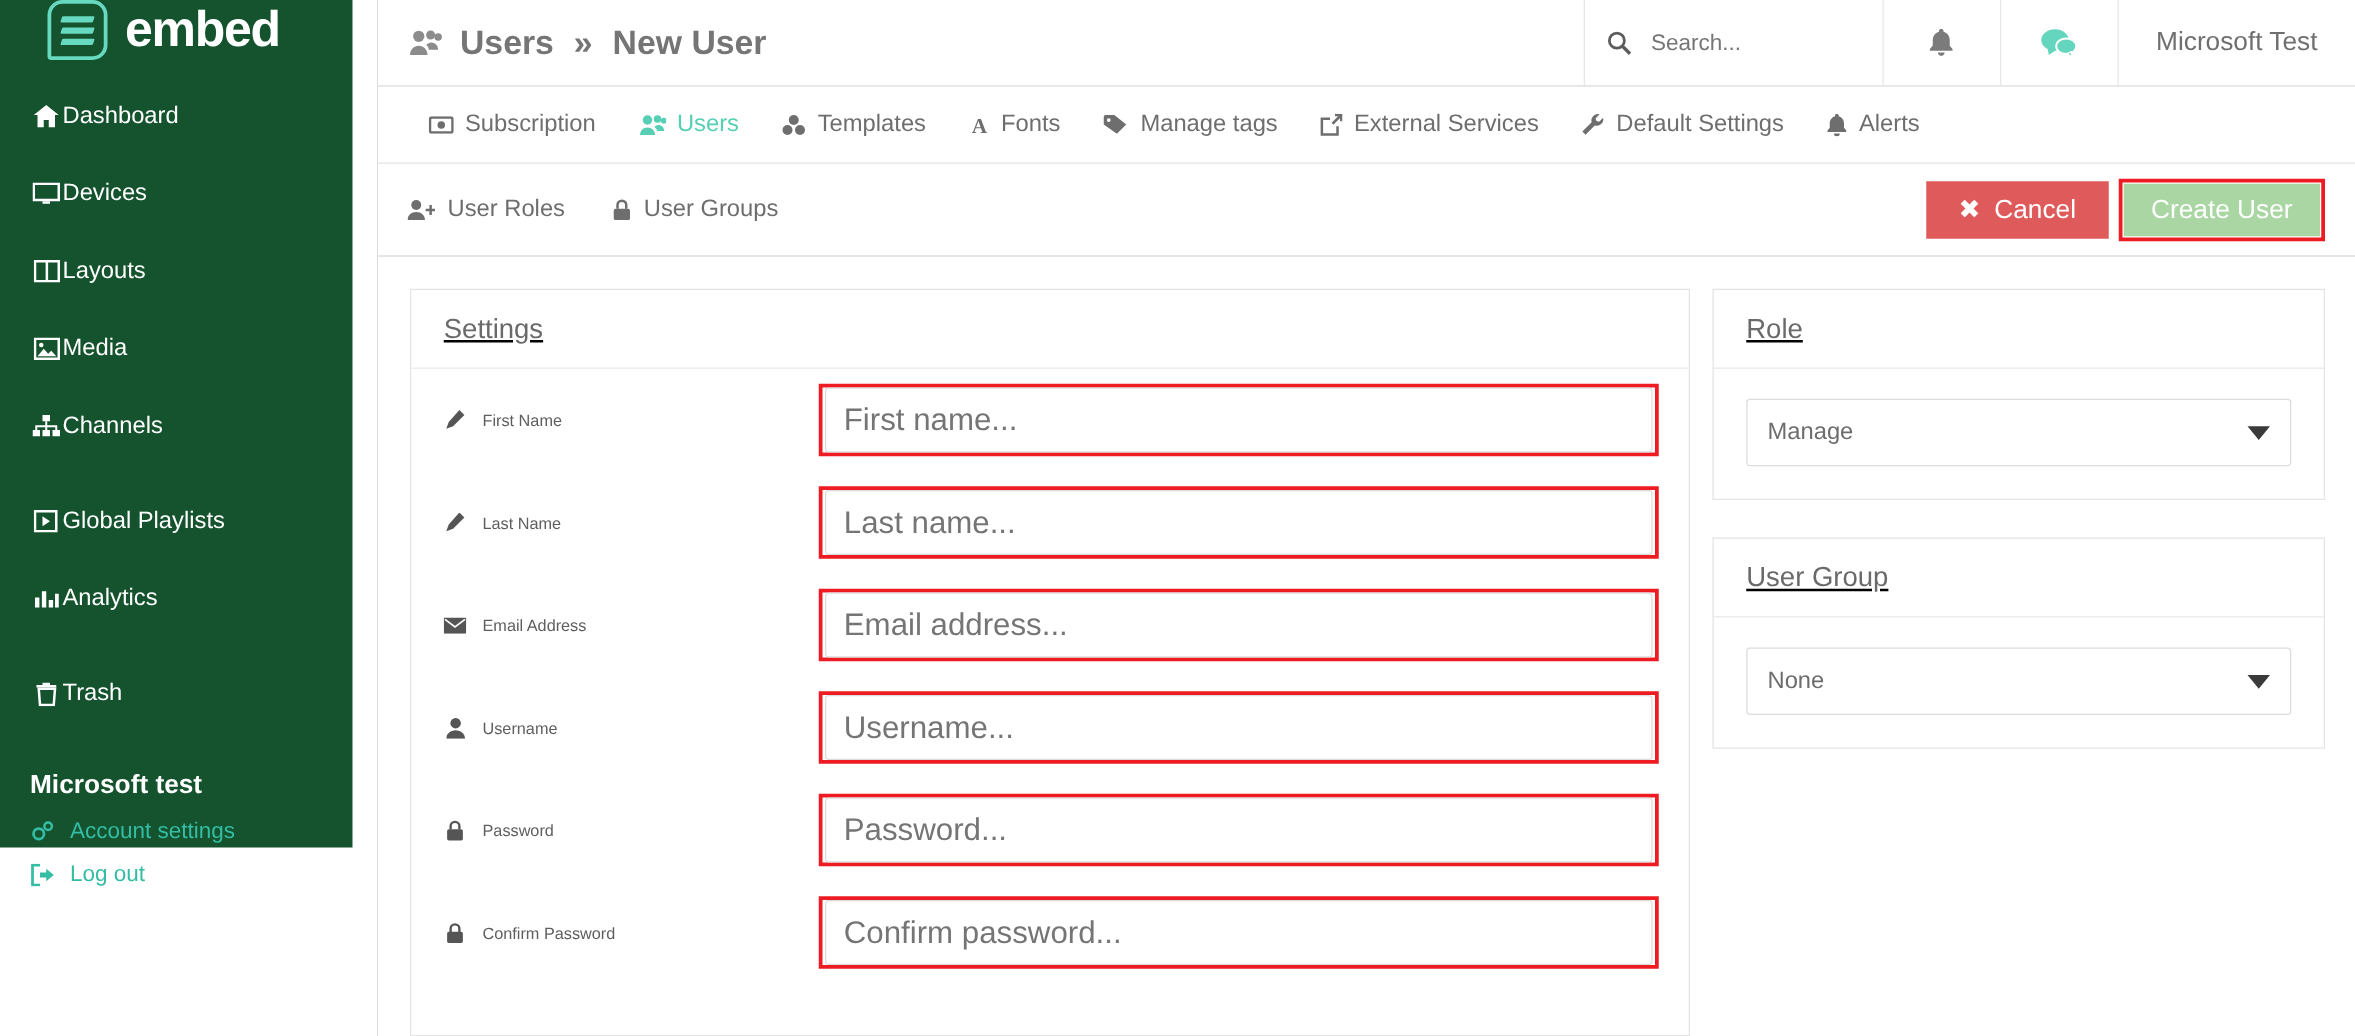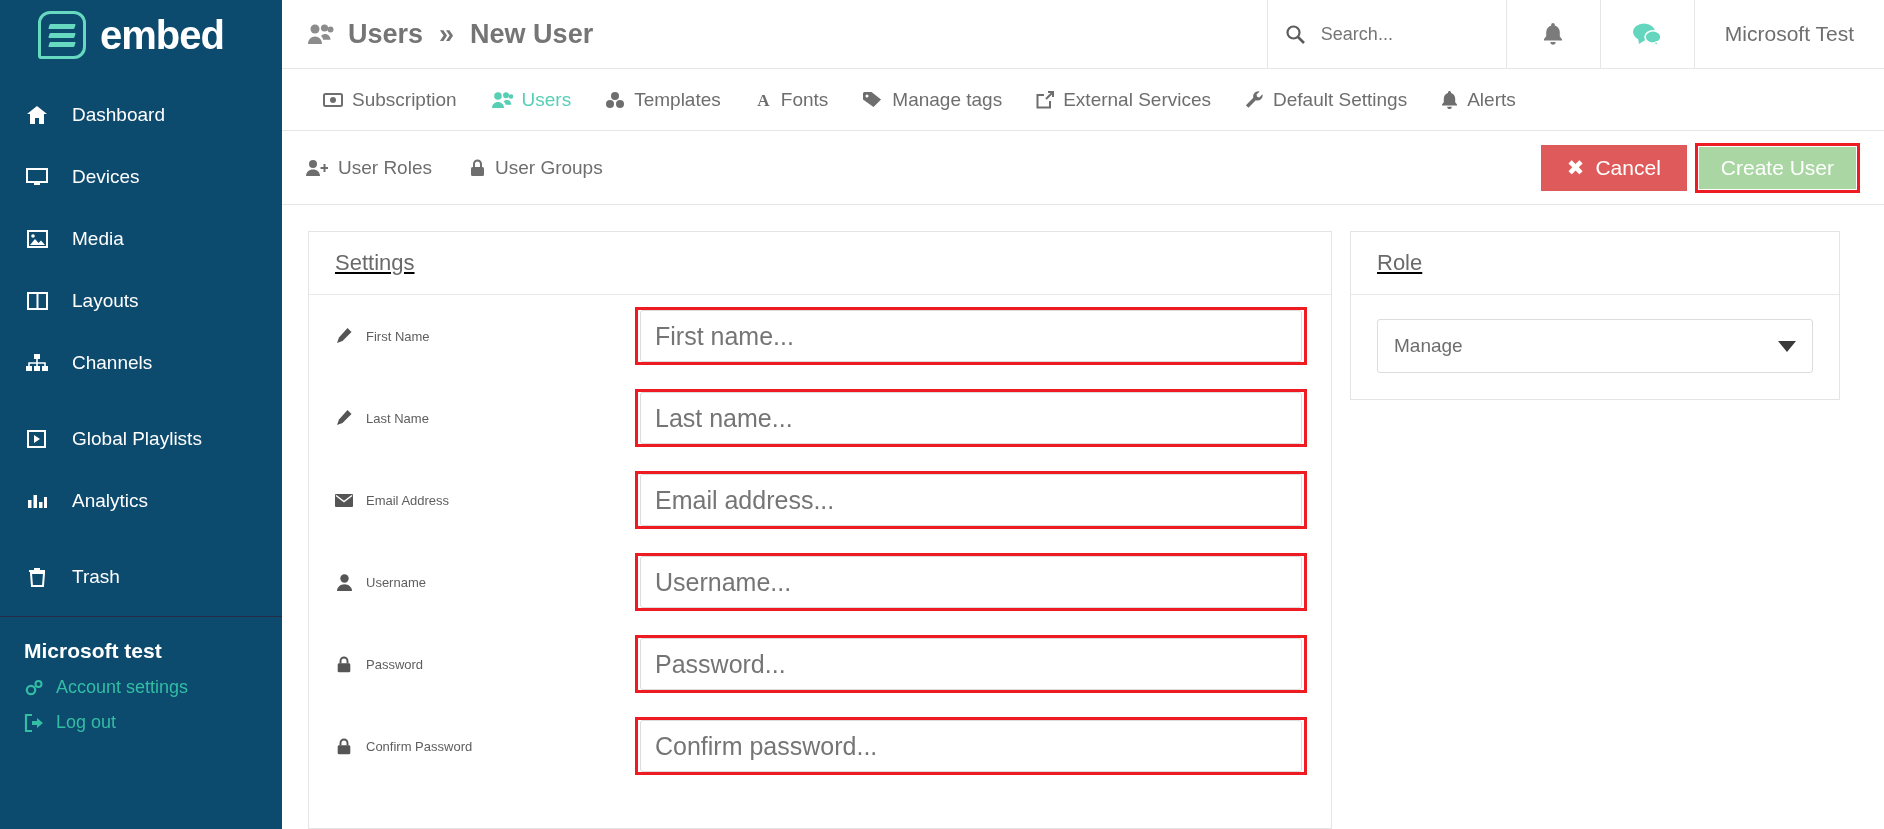--- a/index.html
+++ b/index.html
@@ -6,22 +6,22 @@
   html, body {
     width: 1884px; height: 829px;
     font-family: "Liberation Sans", sans-serif;
     background: #ffffff;
     overflow: hidden;
   }
   .app { display: flex; width: 1884px; height: 829px; position: relative; }
 
   
   .sidebar {
-    width: 282px; min-width: 282px; height: 829px;
-    background: #0c4a6e;
+    width: 282px; min-width: 282px; height: 678px;
+    background: #14532d;
     display: flex; flex-direction: column;
     position: relative;
   }
   .logo-wrap {
     height: 70px; display: flex; align-items: center;
     padding-left: 38px; gap: 14px;
   }
   .logo-mark {
     width: 48px; height: 48px; border: 3px solid #66d9c0;
     border-radius: 12px 12px 12px 3px;
@@ -32,41 +32,41 @@
   .logo-bar.b2 { width: 26px; transform: skewX(-18deg); }
   .logo-bar.b1 { width: 26px; transform: skewX(-18deg); }
   .logo-bar.b3 { width: 26px; transform: skewX(-18deg); }
   .logo-text {
     color: #ffffff; font-size: 40px; font-weight: bold;
     letter-spacing: -1px; line-height: 1;
   }
   .nav-list { padding-top: 14px; }
   .nav-item {
     display: flex; align-items: center;
-    height: 62px; padding-left: 24px; gap: 22px;
+    height: 62px; padding-left: 24px; 
     color: #ffffff; font-size: 19px; cursor: pointer;
   }
   .nav-item .nav-ico {
     width: 26px; display: flex; justify-content: center;
     color: #ffffff; font-size: 17px;
   }
   .nav-gap { height: 14px; }
   .sb-divider { height: 1px; background: #262c44; margin: 8px 0 0 0; }
   .account-block { padding: 22px 0 0 24px; }
   .account-name {
     color: #ffffff; font-size: 21px; font-weight: bold; margin-bottom: 14px;
   }
   .account-link {
     display: flex; align-items: center; gap: 12px;
     color: #33bda4; font-size: 18px; margin-bottom: 14px; cursor: pointer;
   }
   .account-link .ico { width: 20px; display:flex; justify-content:center; }
 
   
-  .main { flex: 1; display: flex; flex-direction: column; background: #737373; }
+  .main { flex: 1; display: flex; flex-direction: column; background: #737373; margin-left: 20px; }
 
   .topbar {
     height: 69px; display: flex; align-items: stretch;
     border-bottom: 1px solid #e6e6e6; background: #fff;
   }
   .crumb {
     flex: 1; display: flex; align-items: center; gap: 14px; padding-left: 24px;
   }
   .crumb-ico { color: #8c8c8c; font-size: 24px; display: flex; align-items: center; }
   .crumb-text { color: #757575; font-size: 27px; font-weight: bold; }
@@ -206,34 +206,34 @@
               <rect x="1" y="1" width="20" height="13" fill="none" stroke="#fff" stroke-width="2"></rect>
               <rect x="8" y="15" width="6" height="2" fill="#fff"></rect>
             </svg>
         </span>
         <span>Devices</span>
       </div>
       <div class="nav-item">
         <span class="nav-ico">
           <svg width="21" height="18" viewBox="0 0 21 18">
               <rect x="1" y="1" width="19" height="16" fill="none" stroke="#fff" stroke-width="2"></rect>
+              <line x1="10.5" y1="1" x2="10.5" y2="17" stroke="#fff" stroke-width="2"></line>
+            </svg>
+        </span>
+        <span>Layouts</span>
+      </div>
+      <div class="nav-item">
+        <span class="nav-ico">
+          <svg width="21" height="18" viewBox="0 0 21 18">
+              <rect x="1" y="1" width="19" height="16" fill="none" stroke="#fff" stroke-width="2"></rect>
               <circle cx="6" cy="6" r="1.8" fill="#fff"></circle>
               <path fill="#fff" d="M3 15l5-6 3.5 4 2.5-2.5L18 15z"></path>
             </svg>
         </span>
         <span>Media</span>
-      </div>
-      <div class="nav-item">
-        <span class="nav-ico">
-          <svg width="21" height="18" viewBox="0 0 21 18">
-              <rect x="1" y="1" width="19" height="16" fill="none" stroke="#fff" stroke-width="2"></rect>
-              <line x1="10.5" y1="1" x2="10.5" y2="17" stroke="#fff" stroke-width="2"></line>
-            </svg>
-        </span>
-        <span>Layouts</span>
       </div>
       <div class="nav-item">
         <span class="nav-ico">
           <svg width="22" height="18" viewBox="0 0 22 18">
               <rect x="8" y="0" width="6" height="5" fill="#fff"></rect>
               <rect x="0" y="12" width="6" height="5" fill="#fff"></rect>
               <rect x="8" y="12" width="6" height="5" fill="#fff"></rect>
               <rect x="16" y="12" width="6" height="5" fill="#fff"></rect>
               <path stroke="#fff" stroke-width="1.6" fill="none" d="M11 5v4M3 12V9h16v3M11 9v3"></path>
             </svg>
@@ -579,17 +579,28 @@
             <span class="panel-head-title">Role</span>
           </div>
           <div class="select-wrap">
             <div class="select-box">
               <span class="select-val">Manage</span>
               <span class="caret"></span>
             </div>
           </div>
         </section>
 
+        <section class="panel">
+          <div class="panel-head">
+            <span class="panel-head-title">User Group</span>
+          </div>
+          <div class="select-wrap">
+            <div class="select-box">
+              <span class="select-val">None</span>
+              <span class="caret"></span>
+            </div>
+          </div>
+        </section>
       </div>
 
     </div>
   </div>
 </div>
 
 </body></html>

